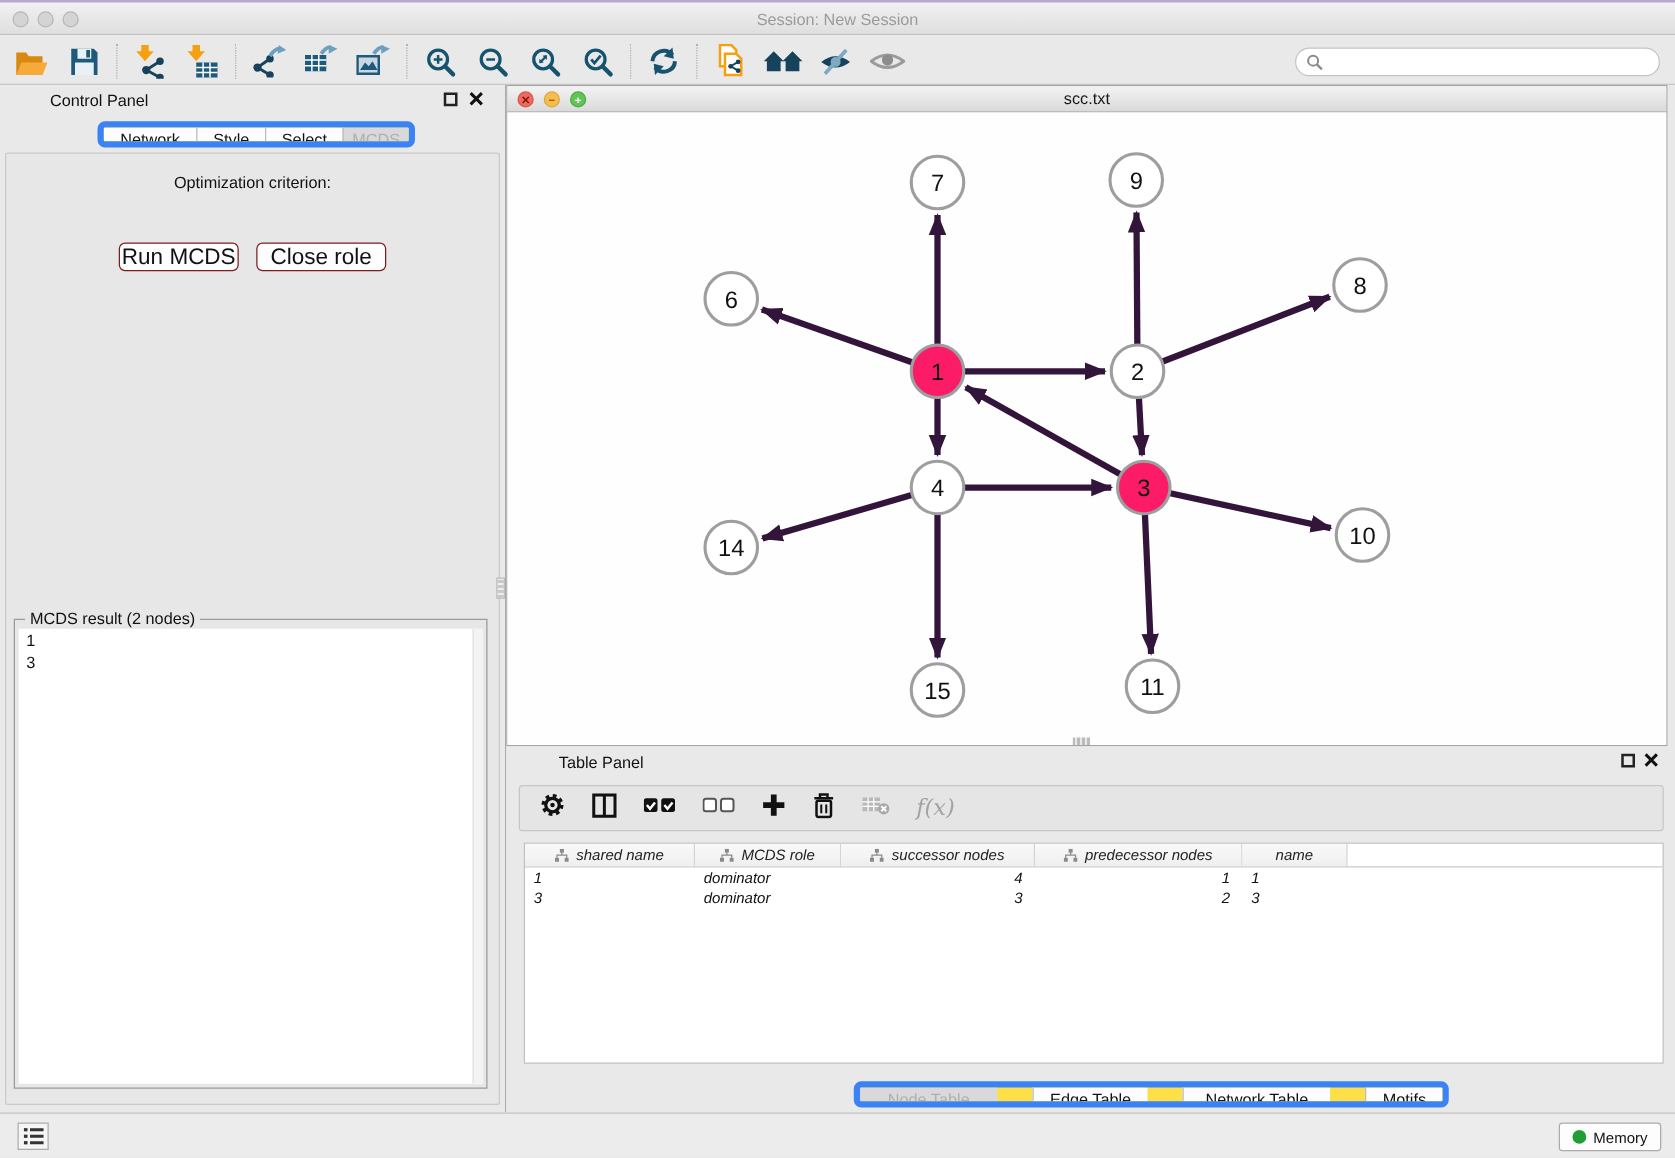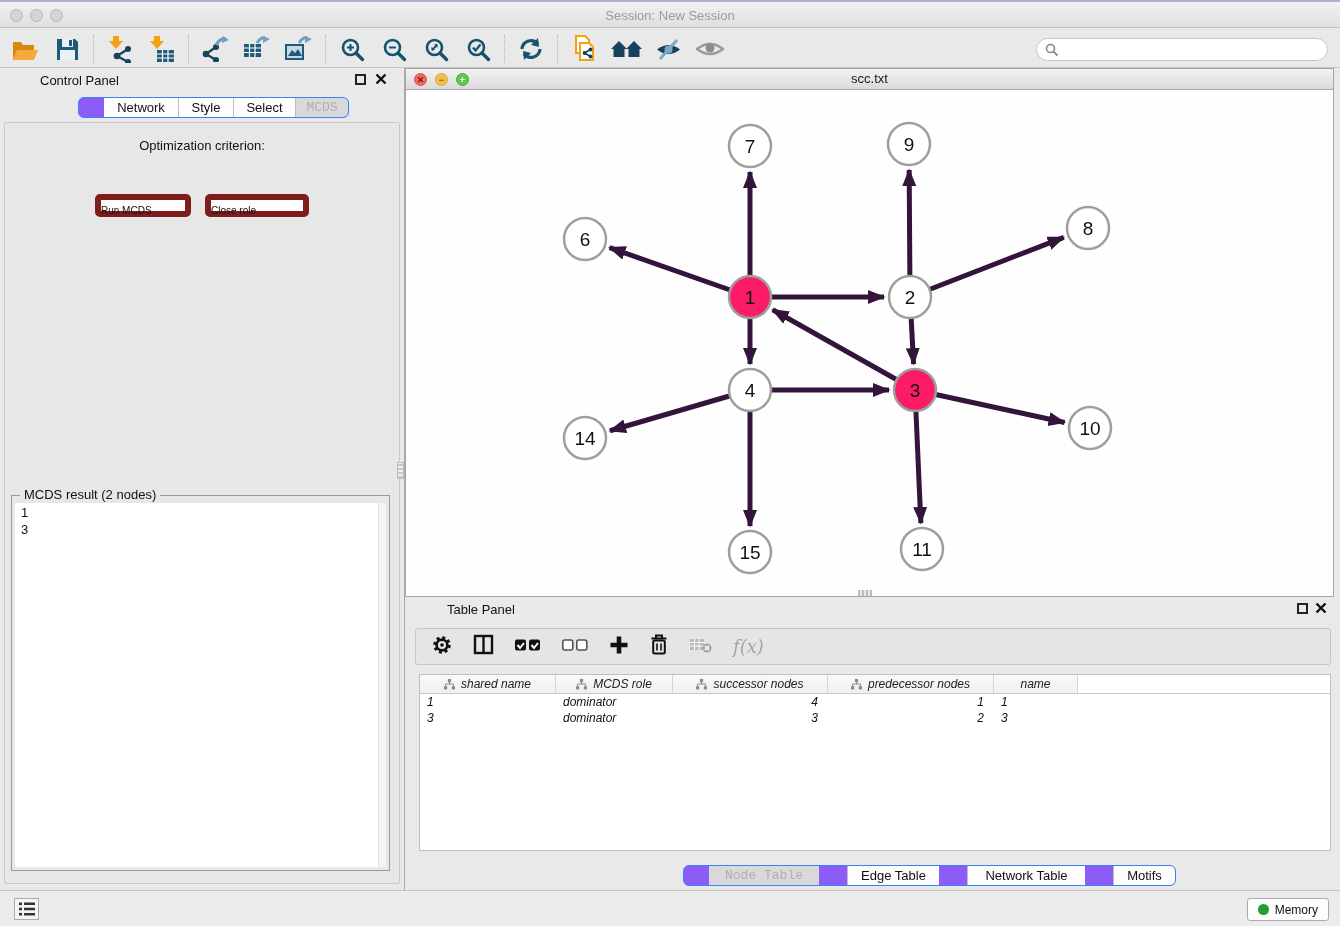--- a/index.html
+++ b/index.html
@@ -26,38 +26,38 @@
     display:flex; align-items:center; padding-left:8px; }
   .search-input { border:none; outline:none; flex:1; font-size:12px; background:transparent; height:18px; }
   
   .control-panel { position:absolute; left:0; top:68px; width:405px; height:822px;
     background:#E9E9E9; border-right:1px solid #ABABAB; }
   .panel-header { position:relative; height:24px; }
   .panel-title { position:absolute; left:12px; top:5px; font-size:13px;margin-left:28px; }
   .float-btn { position:absolute; top:6px; width:11px; height:11px; border:2px solid #222; background:transparent; }
   .close-btn { position:absolute; top:5px; width:12px; height:12px; }
   .cp-float{ right:38px; } .cp-close{ right:17px; }
-  .seg-bar { display:flex; border:1px solid #3b82f6; border-radius:6px; overflow:hidden; height:21px; background:#8b5cf6;padding-left:25px; }
+  .seg-bar { display:flex; border:5px solid #3b82f6; border-radius:6px; overflow:hidden; height:21px; background:#fde047; }
   .cp-tabs { position:absolute; left:78px; top:29px; }
   .seg { font-size:13px; line-height:20px; text-align:center; border-left:1px solid #BDBDBD; background:#FDFDFD; color:#111; }
   .seg:first-child { border-left:none; }
-  .seg.active { background:#D9D9D9; color:#AFAFAF;font-family:Liberation Mono, monospace; }
+  .seg.active { background:#D9D9D9; color:#AFAFAF; }
   .w-net{width:74px} .w-style{width:55px} .w-select{width:62px} .w-mcds{width:53px}
   .cp-content { position:absolute; left:4px; top:54px; width:396px; height:762px;
     border:1px solid #C9C9C9; background:#E7E7E7; border-radius:2px; }
   .opt-label { position:absolute; left:0; top:15px; width:100%; text-align:center; font-size:13px; }
   .dropdown { position:absolute; left:41px; top:37px; width:310px; height:23px; background:#fff;
     border:1px solid #B5B5B5; border-radius:5px; font-size:13px; line-height:21px; padding-left:12px; }
   .stepper { position:absolute; right:9px; top:3px; width:10px; height:16px; }
   .tri-up { position:absolute; top:1px; left:0; width:0; height:0;
     border-left:5px solid transparent; border-right:5px solid transparent; border-bottom:6px solid #555; }
   .tri-down { position:absolute; bottom:1px; left:0; width:0; height:0;
     border-left:5px solid transparent; border-right:5px solid transparent; border-top:6px solid #555; }
-  .cp-btn { position:absolute; height:23px; background:#FDFDFD; border:6px solid #7f1d1d;
-    border-radius:5px; font-size:10px; line-height:21px; }
+  .cp-btn { position:absolute; height:23px; background:#FDFDFD; border:1px solid #7f1d1d;
+    border-radius:5px; font-size:18px; text-align:center; line-height:21px; }
   .btn-run { left:90px; top:71px; width:96px; }
   .btn-close { left:200px; top:71px; width:104px; }
   .fieldset { position:absolute; left:6px; top:372px; width:379px; height:376px; border:1px solid #9A9A9A; }
   .legend { position:absolute; top:-9px; left:8px; background:#E7E7E7; padding:0 4px; font-size:13px; }
   .result-box { position:absolute; left:3px; top:7px; right:3px; bottom:3px; background:#fff;
     font-size:13px; line-height:17px; padding:1px 6px; }
   .result-scroll { position:absolute; top:7px; right:3px; bottom:3px; width:8px;
     background:#F3F3F3; border-left:1px solid #E2E2E2; }
   
   .net-window { position:absolute; left:405px; top:68px; width:929px; height:529px;

